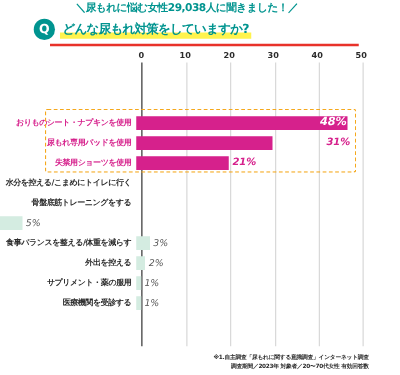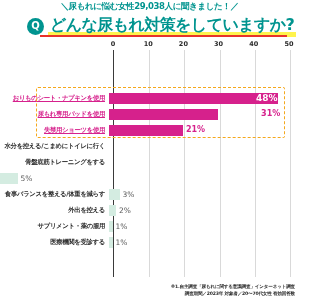--- a/index.html
+++ b/index.html
@@ -28,21 +28,21 @@
   .qbadge{
     width:17px;height:17px;border-radius:50%;
     background:#009490;color:#ffffff;
     font-size:10px;font-weight:bold;
     display:flex;align-items:center;justify-content:center;
     line-height:1;
   }
   .qtext{
     position:relative;
     color:#00948f;
-    font-size:16px;font-weight:bold;
+    font-size:10px;font-weight:bold;
     letter-spacing:-0.6px;
     white-space:nowrap;
     padding:0 2px 1px 2px;
   }
   .qtext .hl{
     position:absolute;left:0;right:0;bottom:0px;height:5px;
     background:#fff34d;z-index:-1;
   }
   .qrule{
     position:absolute;left:40px;top:35px;width:247px;height:1.5px;
@@ -75,22 +75,22 @@
     position:relative;height:16px;display:flex;align-items:center;
   }
   .rlabel{
     width:109px;text-align:right;padding-right:4px;
     font-size:6.4px;font-weight:bold;
     letter-spacing:-0.35px;
     white-space:nowrap;
     color:#2b2b2b;
     box-sizing:border-box;
   }
-  .row.hi .rlabel{color:#d6218c;text-decoration:underline;}
-  .barwrap{position:relative;flex:1;height:16px;}
+  .row.hi .rlabel{color:#d6218c;}
+  .barwrap{position:relative;flex:1;height:16px;font-style:italic;}
   .bar{
     position:absolute;left:0;top:2.5px;height:11px;
     background:#d6218c;
   }
   .row.mint .bar{background:#d4ece1;}
   .val{
     position:absolute;top:3px;
     font-size:8px;font-weight:bold;color:#d6218c;
     white-space:nowrap;
   }

